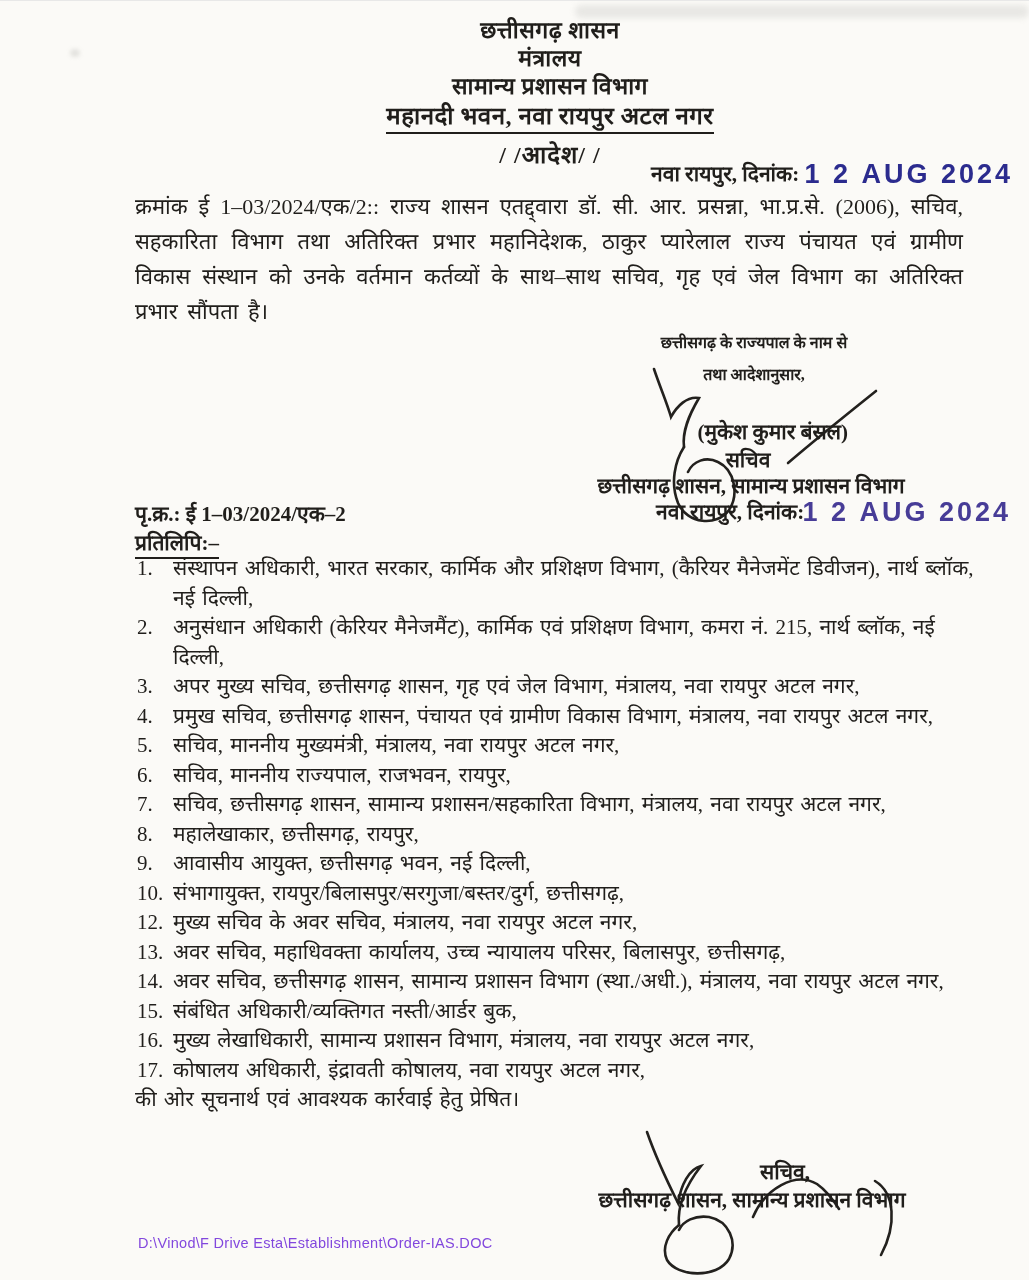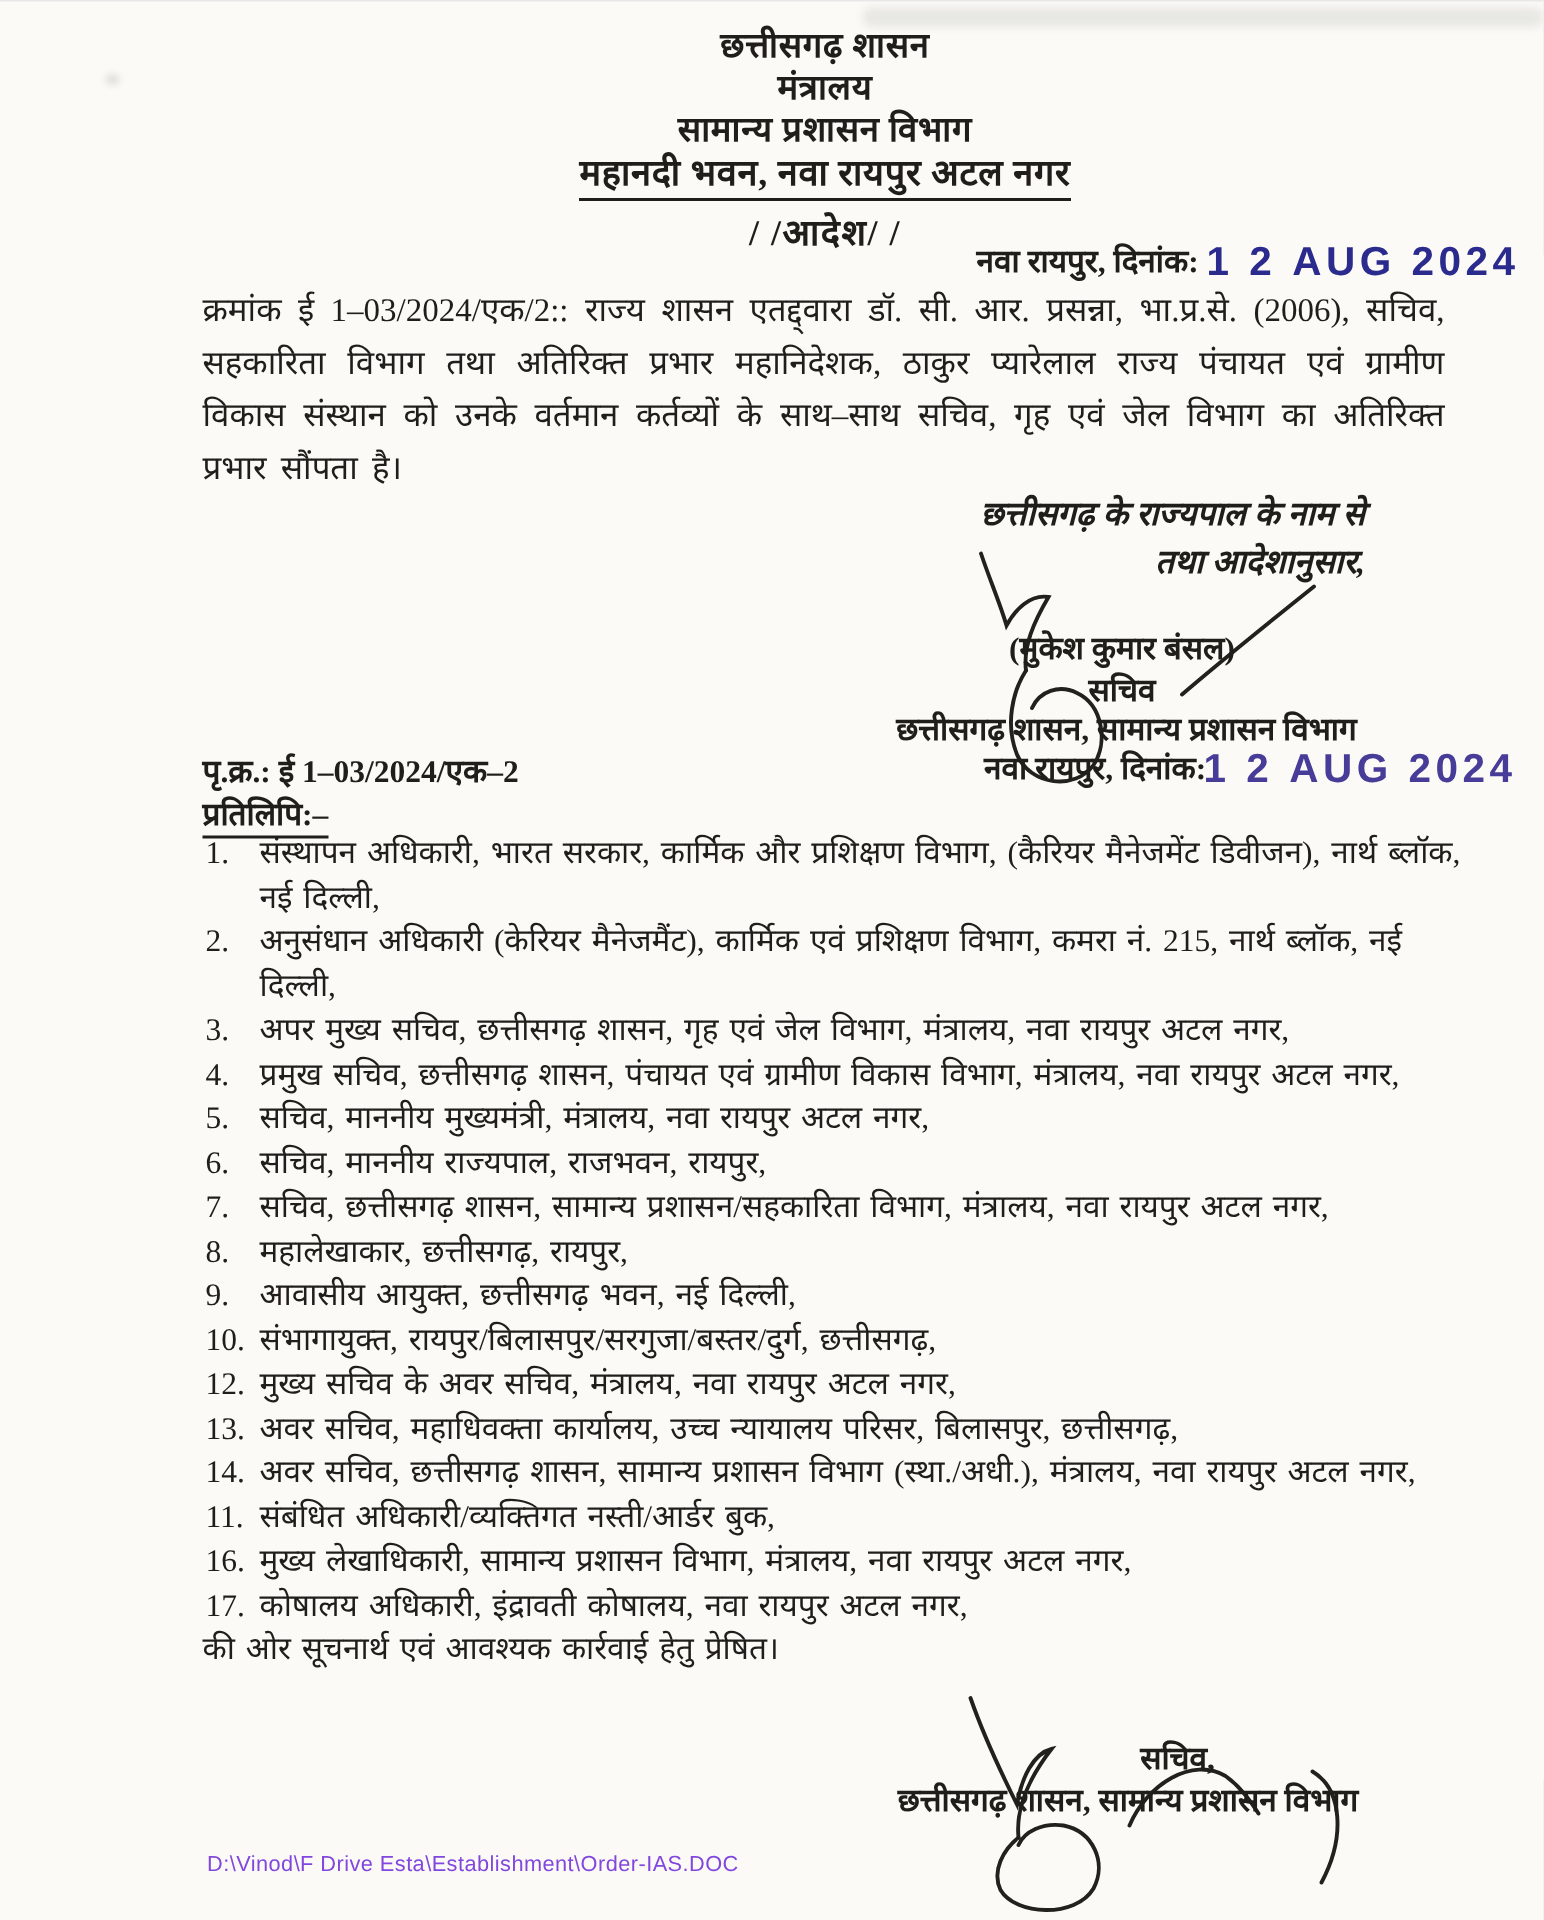--- a/index.html
+++ b/index.html
@@ -47,27 +47,27 @@
   
   .para{
     position:absolute;top:188px;left:135px;width:828px;
     font-size:22px;line-height:35px;font-weight:500;
     text-align:justify;word-spacing:4px;
   }
 
   
   .authority{
     position:absolute;top:326px;left:598px;width:312px;
-    text-align:right;font-size:22px;line-height:32px;font-weight:600;font-style:italic;
+    text-align:center;font-size:16px;line-height:32px;font-weight:600;
   }
 
   
   .sig-svg{position:absolute;pointer-events:none;}
   .sig-svg path{fill:none;stroke:#23211e;stroke-width:2.6;stroke-linecap:round;}
-  .sig1-name{position:absolute;top:416px;left:648px;width:200px;text-align:center;font-size:21px;font-weight:600;white-space:nowrap;}
+  .sig1-name{position:absolute;top:416px;left:648px;width:200px;text-align:right;font-size:21px;font-weight:600;white-space:nowrap;}
   .sig1-title{position:absolute;top:444px;left:648px;width:200px;text-align:center;font-size:21px;font-weight:600;}
   .sig1-dept{position:absolute;top:470px;left:565px;width:372px;text-align:center;font-size:21px;font-weight:600;white-space:nowrap;}
 
   .refline-left{position:absolute;top:498px;left:135px;font-size:21px;font-weight:600;white-space:nowrap;}
   .dateline2{position:absolute;top:496px;right:18px;font-size:21px;font-weight:600;white-space:nowrap;}
 
   .copy-heading{
     position:absolute;top:527px;left:135px;
     font-size:21px;font-weight:700;
     border-bottom:2px solid #201e1b;padding-bottom:1px;
@@ -205,21 +205,21 @@
     <span class="no">13.</span>
     <span class="txt">अवर सचिव, महाधिवक्ता कार्यालय, उच्च न्यायालय परिसर, बिलासपुर, छत्तीसगढ़,</span>
   </li>
 
   <li>
     <span class="no">14.</span>
     <span class="txt">अवर सचिव, छत्तीसगढ़ शासन, सामान्य प्रशासन विभाग (स्था./अधी.), मंत्रालय, नवा रायपुर अटल नगर,</span>
   </li>
 
   <li>
-    <span class="no">11.</span>
+    <span class="no">15.</span>
     <span class="txt">संबंधित अधिकारी/व्यक्तिगत नस्ती/आर्डर बुक,</span>
   </li>
 
   <li>
     <span class="no">16.</span>
     <span class="txt">मुख्य लेखाधिकारी, सामान्य प्रशासन विभाग, मंत्रालय, नवा रायपुर अटल नगर,</span>
   </li>
 
   <li>
     <span class="no">17.</span>

